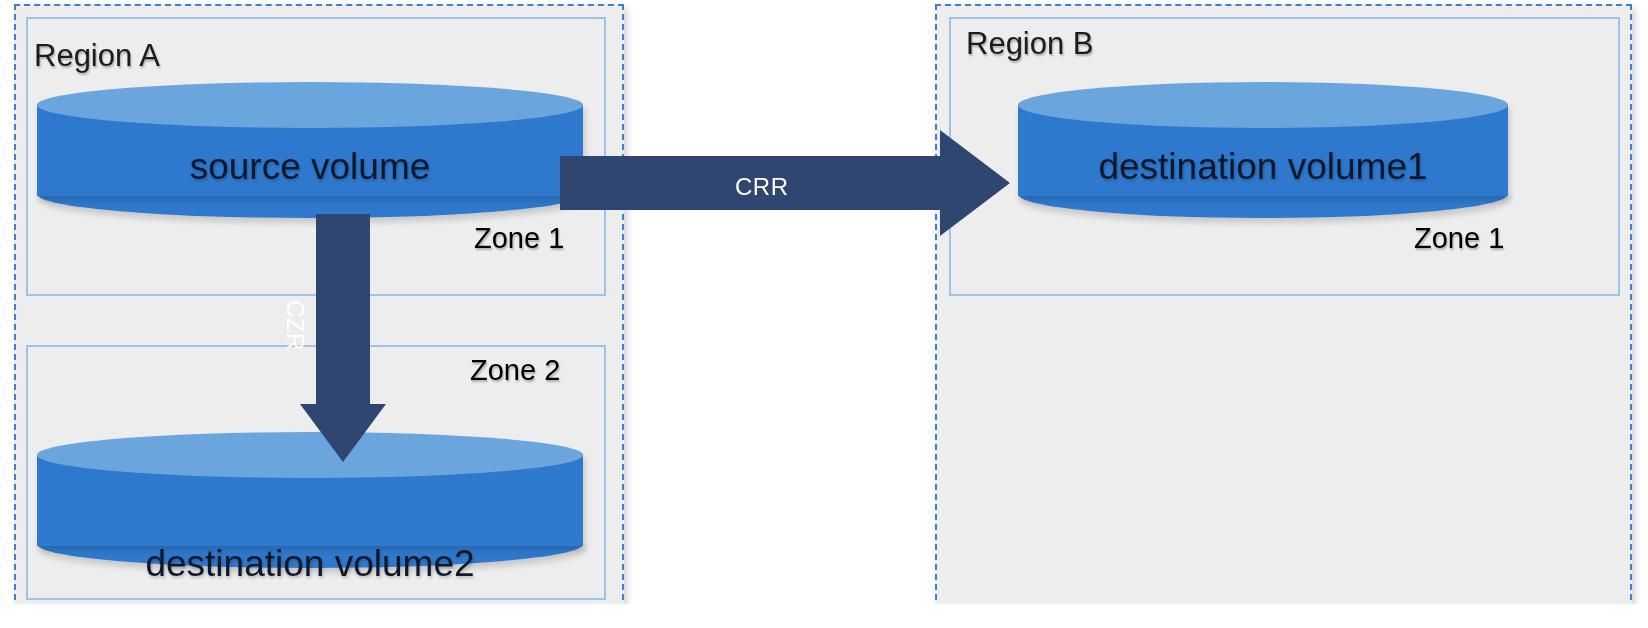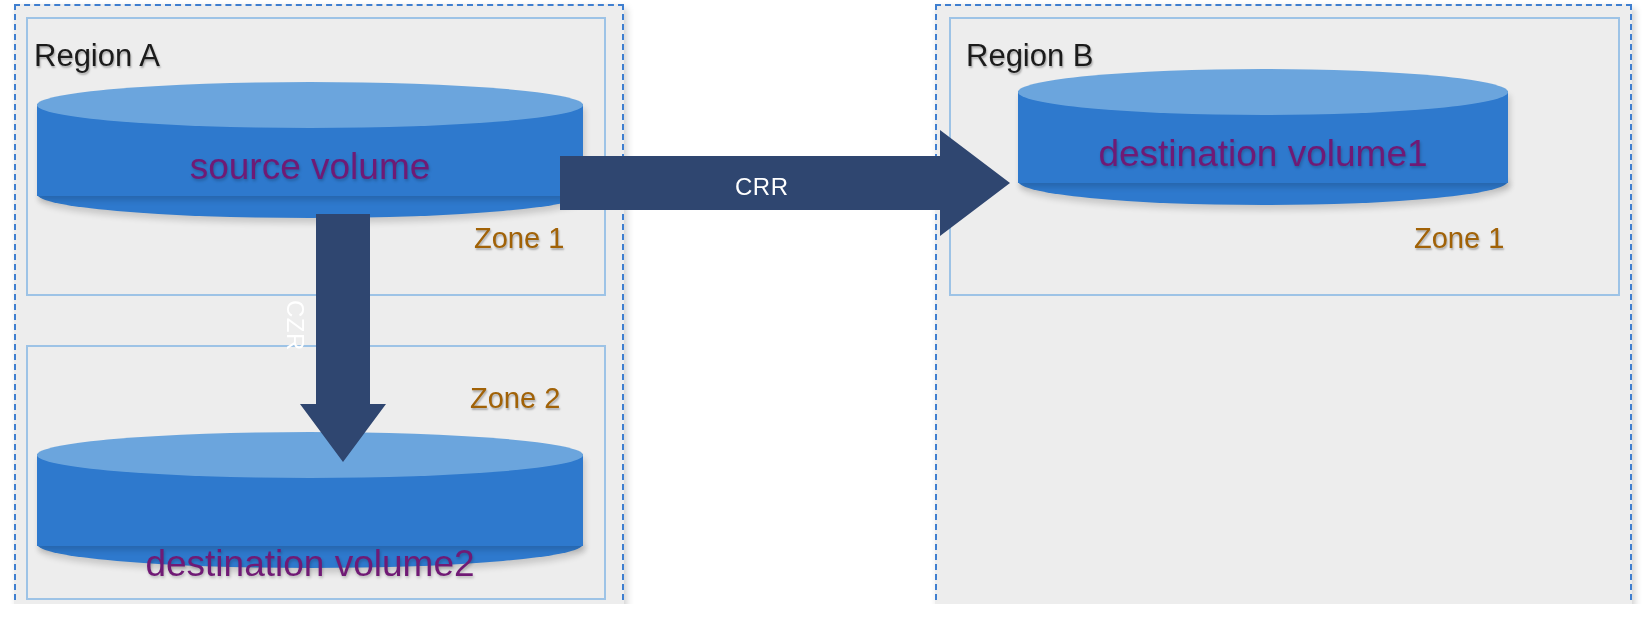--- a/index.html
+++ b/index.html
@@ -40,32 +40,32 @@
 
   
   .region-label {
     position: absolute;
     font-size: 31px;
     color: #1b1b1b;
     white-space: nowrap;
     text-shadow: 1px 2px 2px rgba(0,0,0,0.28);
   }
   #region-a-label { left: 34px;  top: 38px; }
-  #region-b-label { left: 966px; top: 38px; }
+  #region-b-label { left: 966px; top: 26px; }
 
   
   .zone-label {
     position: absolute;
     font-size: 29px;
-    color: #a16207;
+    color: #000000;
     white-space: nowrap;
     text-shadow: 1px 2px 2px rgba(0,0,0,0.28);
   }
   #zone-a1-label { left: 474px;  top: 222px; }
-  #zone-a2-label { left: 470px;  top: 382px; }
+  #zone-a2-label { left: 470px;  top: 354px; }
   #zone-b1-label { left: 1414px; top: 222px; }
 
   
   .cylinder {
     position: absolute;
   }
   .cyl-body {
     position: absolute;
     left: 0;
     right: 0;
@@ -85,42 +85,42 @@
     left: 0;
     right: 0;
     background: #6ba5dd;
     border-radius: 50%;
   }
   .cyl-label {
     position: absolute;
     left: 0;
     right: 0;
     text-align: center;
-    color: #701a75;
+    color: #0f172a;
     font-size: 37px;
     white-space: nowrap;
     text-shadow: 1px 2px 3px rgba(0,0,0,0.22);
   }
 
   
   #cyl-source { left: 37px; top: 82px; width: 546px; height: 136px; }
   #cyl-source .cyl-bottom { top: 88px;  height: 48px; }
   #cyl-source .cyl-body   { top: 22px;  height: 92px; }
   #cyl-source .cyl-top    { top: 0px;   height: 46px; }
   #cyl-source .cyl-label  { top: 64px; }
 
   
   #cyl-dest2 { left: 37px; top: 432px; width: 546px; height: 136px; }
   #cyl-dest2 .cyl-bottom { top: 88px;  height: 48px; }
   #cyl-dest2 .cyl-body   { top: 22px;  height: 92px; }
   #cyl-dest2 .cyl-top    { top: 0px;   height: 46px; }
   #cyl-dest2 .cyl-label  { top: 64px; margin-top: 47px; }
 
   
-  #cyl-dest1 { left: 1018px; top: 69px; width: 490px; height: 136px; }
+  #cyl-dest1 { left: 1018px; top: 82px; width: 490px; height: 136px; }
   #cyl-dest1 .cyl-bottom { top: 88px;  height: 48px; }
   #cyl-dest1 .cyl-body   { top: 22px;  height: 92px; }
   #cyl-dest1 .cyl-top    { top: 0px;   height: 46px; }
   #cyl-dest1 .cyl-label  { top: 64px; }
 
   
   .arrow-svg { position: absolute; overflow: visible; }
   #arrow-crr-svg { left: 560px; top: 130px; }
   #arrow-czr-svg { left: 300px; top: 214px; }
 

